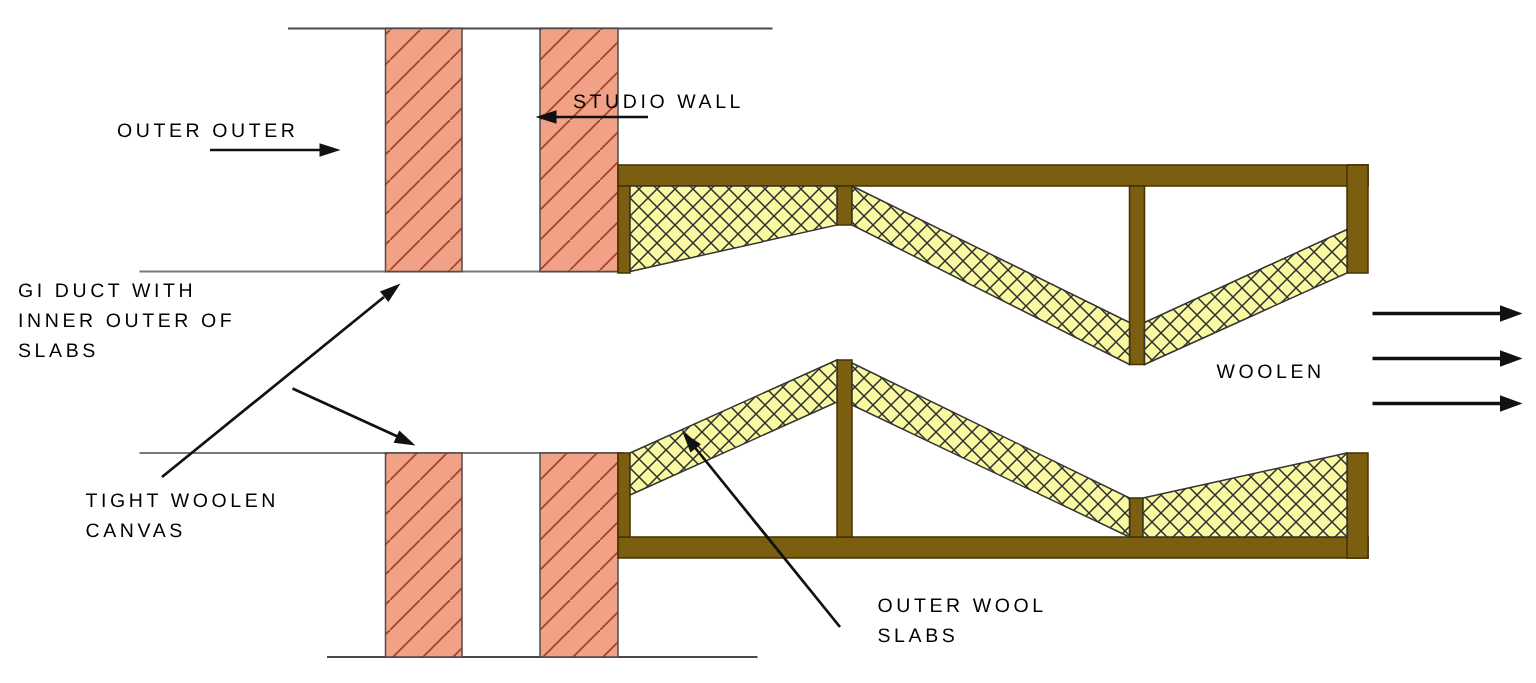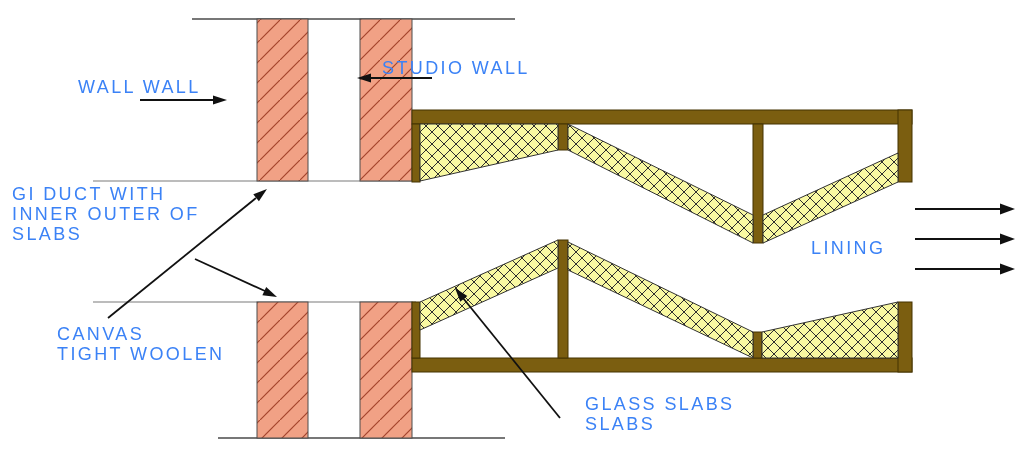--- a/index.html
+++ b/index.html
@@ -8,23 +8,23 @@
     width:1024px;
     height:455px;
     background:#ffffff;
     overflow:hidden;
     font-family:"Liberation Sans", sans-serif;
   }
   .canvas svg{position:absolute;left:0;top:0;}
   .lbl{
     position:absolute;
     font-family:"Liberation Sans", sans-serif;
-    font-size:18px;
+    font-size:13px;
     letter-spacing:2.4px;
-    color:#3b82f6;
+    color:#000000;
     white-space:nowrap;
     line-height:20px;
   }
 </style>
 </head>
 <body>
 
 <div class="canvas">
 
   <svg width="1024" height="455" viewBox="0 0 1024 455">
@@ -96,35 +96,35 @@
     <g>
       <line x1="915" y1="239" x2="1001" y2="239" stroke-width="2.2" stroke="#111111"></line>
       <polygon points="1015,239 1000,233.5 1000,244.5" fill="#111111"></polygon>
     </g>
     <g>
       <line x1="915" y1="269" x2="1001" y2="269" stroke-width="2.2" stroke="#111111"></line>
       <polygon points="1015,269 1000,263.5 1000,274.5" fill="#111111"></polygon>
     </g>
   </svg>
 
-  <div class="lbl" style="left:78px;top:77px;">WALL WALL</div>
+  <div class="lbl" style="left:78px;top:77px;">OUTER OUTER</div>
 
   <div class="lbl" style="left:382px;top:58px;">STUDIO WALL</div>
 
   <div class="lbl" style="left:12px;top:184px;">
     <div>GI DUCT WITH</div>
     <div>INNER OUTER OF</div>
     <div>SLABS</div>
   </div>
 
   <div class="lbl" style="left:57px;top:324px;">
+    <div>TIGHT WOOLEN</div>
     <div>CANVAS</div>
-    <div>TIGHT WOOLEN</div>
   </div>
 
   <div class="lbl" style="left:585px;top:394px;">
-    <div>GLASS SLABS</div>
+    <div>OUTER WOOL</div>
     <div>SLABS</div>
   </div>
 
-  <div class="lbl" style="left:811px;top:238px;">LINING</div>
+  <div class="lbl" style="left:811px;top:238px;">WOOLEN</div>
 
 </div>
 
 </body></html>

